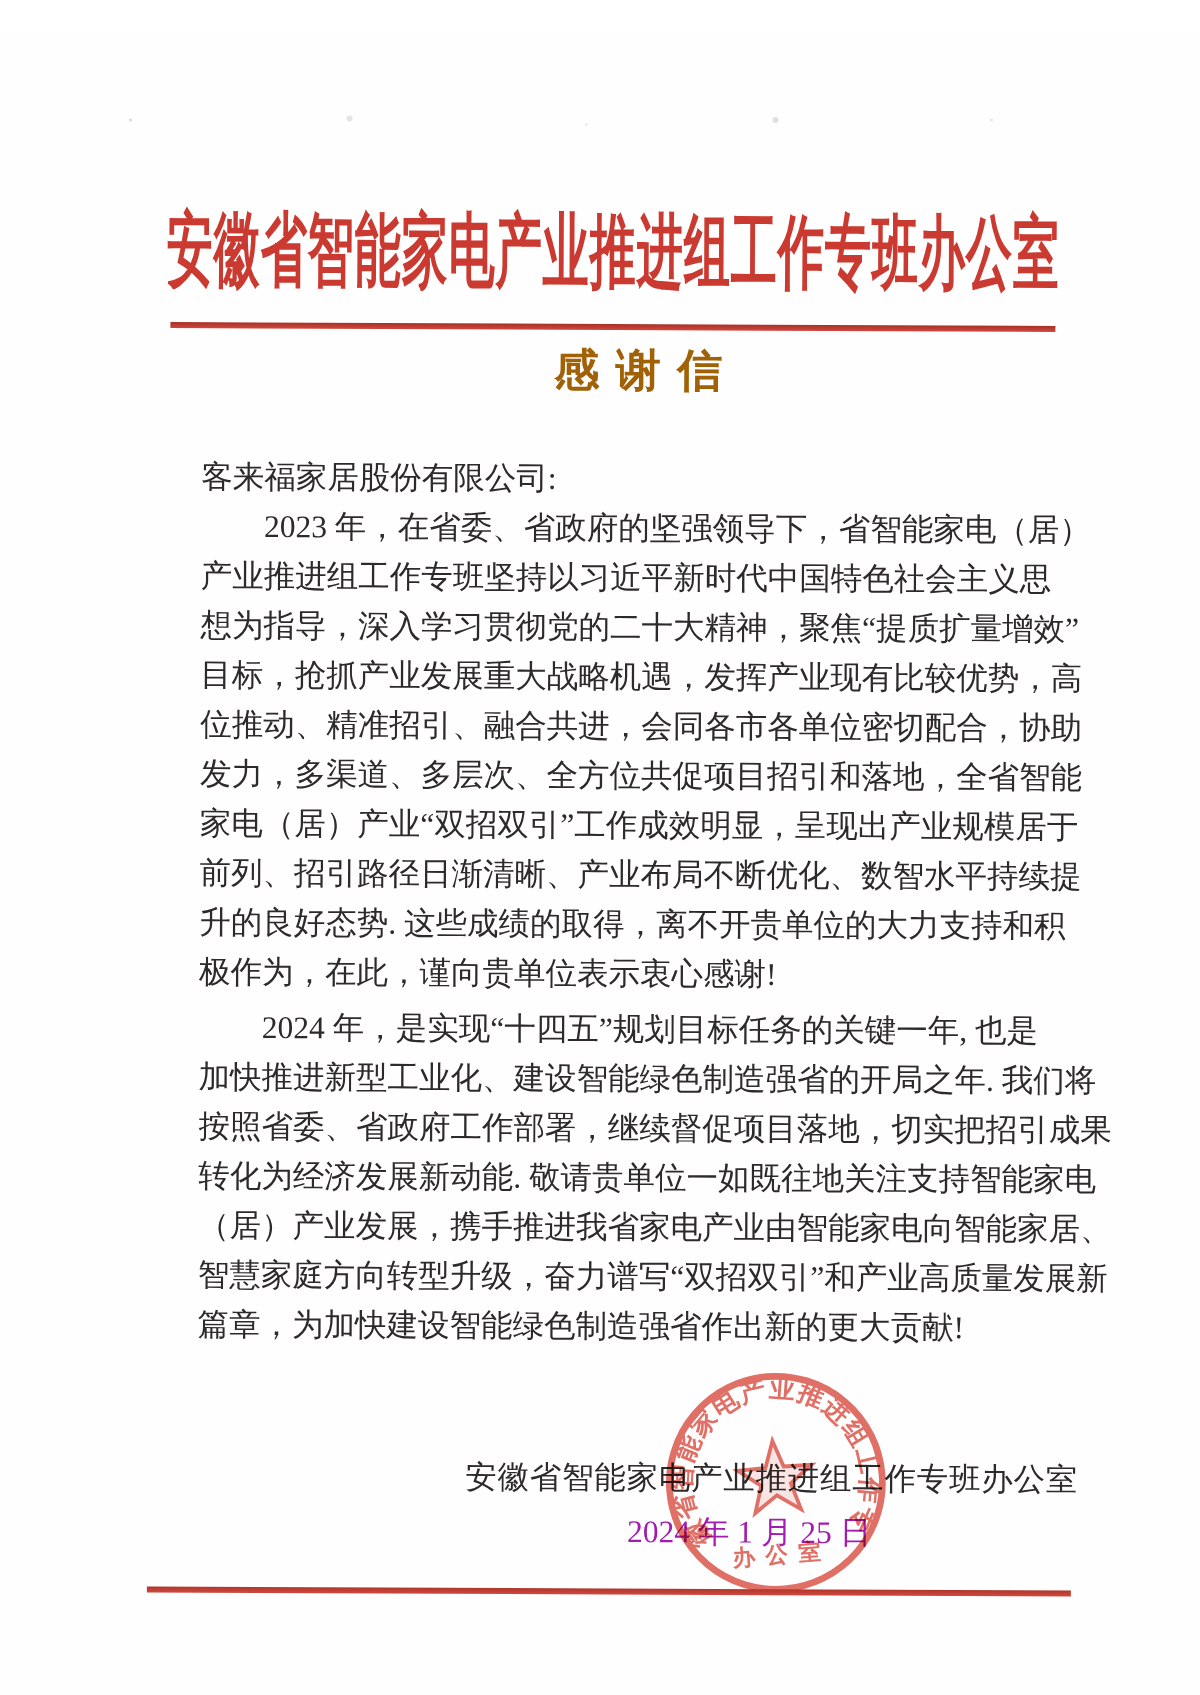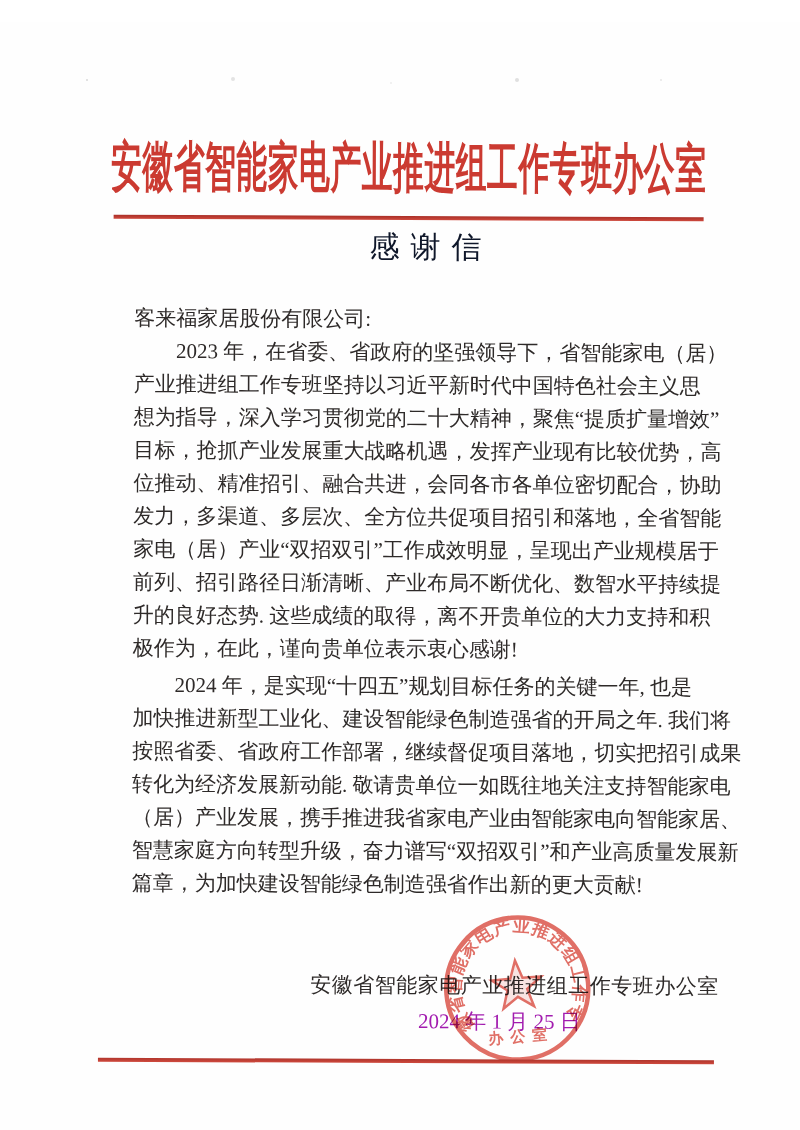--- a/index.html
+++ b/index.html
@@ -18,21 +18,21 @@
     transform:translateX(-50%) scaleX(0.57);transform-origin:50% 50%;
   }
   .rule{position:absolute;background:#bd3a31;}
   .rule.top{top:194px;left:112px;width:590px;height:4px;
     background:linear-gradient(#a92f27,#cf4a3e);}
   .rule.bottom{top:1037px;left:100px;width:616px;height:4px;
     background:linear-gradient(#b0352c,#cf4a3e);}
 
   .letter-type{
     position:absolute;top:205px;left:368px;
-    font-size:30px;font-weight:normal;color:#0f172a;letter-spacing:11px;white-space:nowrap;
+    font-size:30px;font-weight:bold;color:#a16207;letter-spacing:11px;white-space:nowrap;
   }
 
   
   .salutation{
     position:absolute;top:281px;left:133px;height:33px;line-height:33px;
     font-size:21px;color:#2e2a29;white-space:nowrap;
   }
   .para{position:absolute;left:133px;width:620px;color:#2e2a29;}
   .para .line{height:33px;line-height:33px;font-size:21px;white-space:nowrap;}
   .para.p1{top:314px;}

